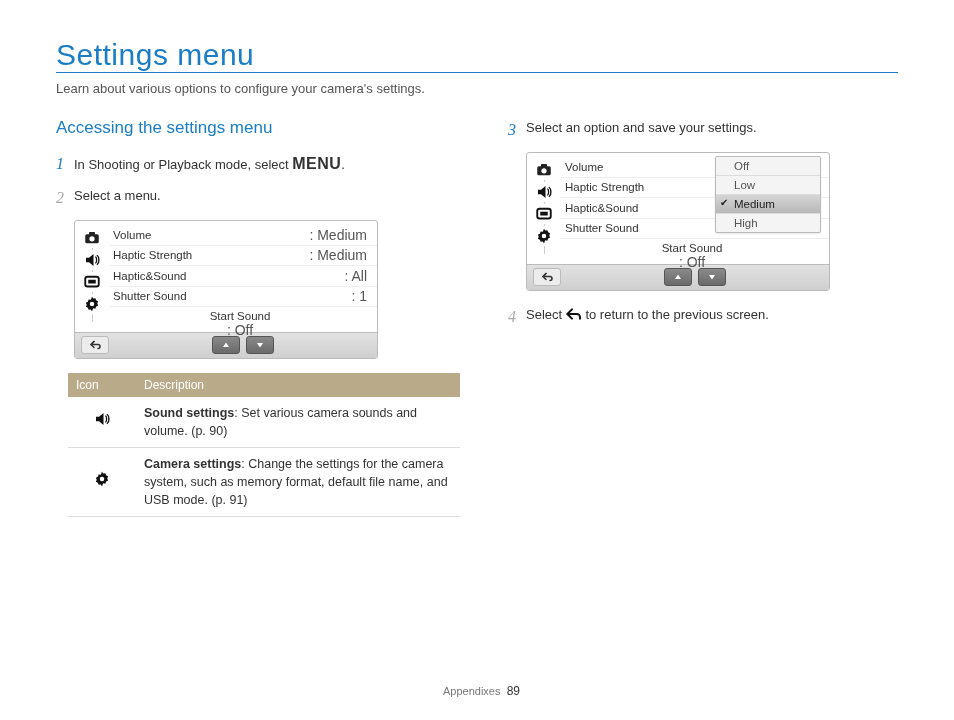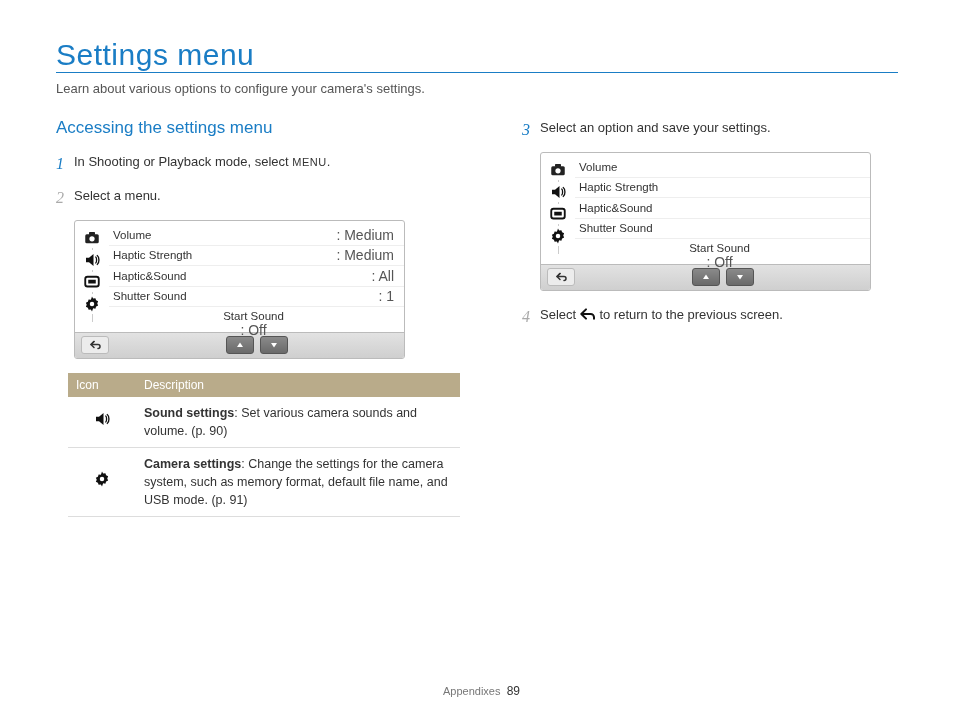--- a/index.html
+++ b/index.html
@@ -21,21 +21,21 @@
     margin-bottom: 8px;
     letter-spacing: .5px;
   }
   .intro {
     color: #555;
     font-size: 13px;
     margin-bottom: 22px;
   }
   .columns {
     display: flex;
-    gap: 62px;
+    gap: 48px;
   }
   .col { flex: 1; }
   .section-heading {
     color: #1a7dc5;
     font-size: 17px;
     font-weight: 400;
     margin-bottom: 14px;
   }
   .step {
     display: flex;
@@ -48,35 +48,35 @@
     font-family: Georgia, 'Times New Roman', serif;
     font-style: italic;
     font-size: 16px;
     color: #1a7dc5;
     width: 18px;
     flex-shrink: 0;
   }
   .step-num.grey { color: #aaa; }
   .menu-word {
     font-family: 'Arial Black', Arial, sans-serif;
-    font-weight: 400;
+    font-weight: 700;
     letter-spacing: .5px;
-    font-size: 11px;
+    font-size: 16px;
   }
   .return-icon {
     display: inline-block;
     width: 16px; height: 14px;
     vertical-align: -2px;
   }
 
   
   .cam-menu {
     border: 1px solid #bbb;
     border-radius: 3px;
-    width: 331px;
+    width: 304px;
     margin: 6px 0 14px 18px;
     background: #fff;
     overflow: hidden;
     font-size: 11.5px;
   }
   .cam-menu .body {
     display: flex;
   }
   .cam-menu .iconcol {
     width: 34px;
@@ -396,20 +396,26 @@
           <div class="row">
               <span class="label">Shutter Sound</span>
               <span class="val"></span>
             </div>
           <div class="row">
               <span class="label">Start Sound</span>
               <span class="val">: Off</span>
             </div>
         </div>
 
+        <div class="dropdown">
+          <div class="opt">Off</div>
+          <div class="opt">Low</div>
+          <div class="opt selected">Medium</div>
+          <div class="opt">High</div>
+        </div>
       </div>
       <div class="footer">
         <div class="fbtn back">
           <svg viewBox="0 0 24 24">
               <path d="M10 5l-6 6h14a4 4 0 0 1 0 8" fill="none" stroke="#333" stroke-width="3" stroke-linecap="round" stroke-linejoin="round"></path>
               <path d="M10 5l-6 6 6 6" fill="none" stroke="#333" stroke-width="3" stroke-linecap="round" stroke-linejoin="round"></path>
             </svg>
         </div>
         <div class="footer-spacer"></div>
         <div class="fbtn">

